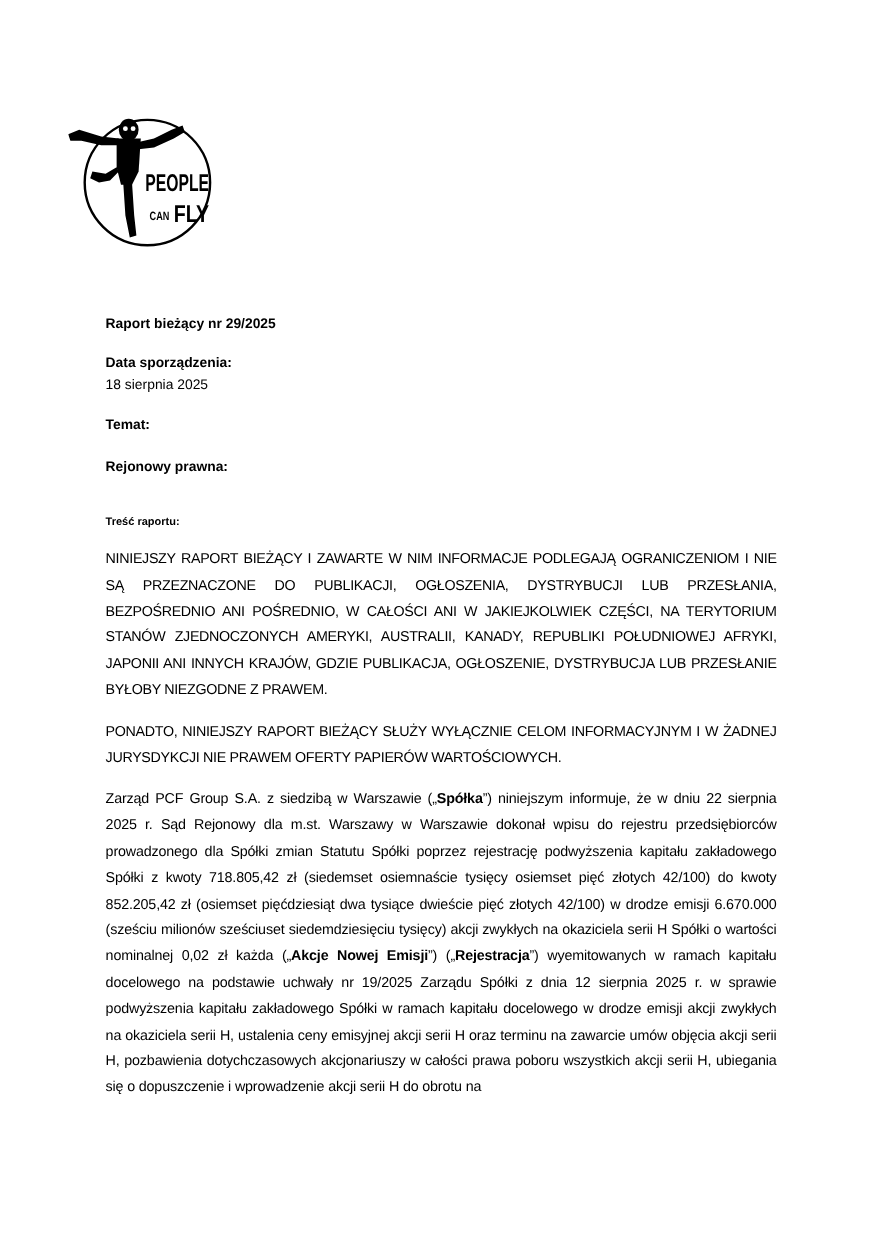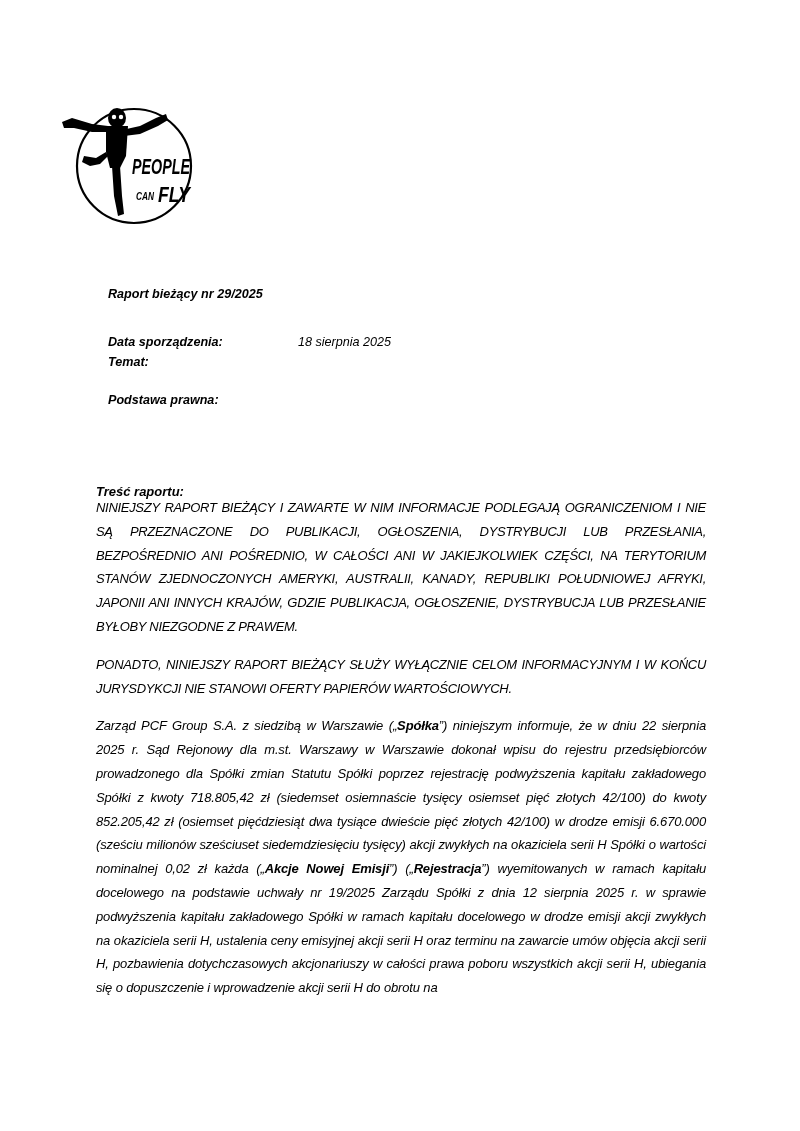--- a/index.html
+++ b/index.html
@@ -1,28 +1,28 @@
 <!DOCTYPE html>
 <html><head>
   <meta charset="utf-8">
   <style>
     html, body { margin: 0; padding: 0; background: #ffffff; }
     body {
       width: 800px; height: 1131px; position: relative; overflow: hidden;
       font-family: "Liberation Sans", sans-serif; color: #000;
     }
-    .page { position: absolute; left: 0; top: 0; width: 800px; height: 1091px; background: #fff; font-style: italic; }
+    .page { position: absolute; left: 0; top: 0; width: 800px; height: 1091px; background: #fff; }
     .logo { position: absolute; left: 62px; top: 96px; width: 136px; height: 132px; }
-    .meta { position: absolute; left: 108px; top: 284px; width: 600px; font-size: 12.6px; }
+    .meta { position: absolute; left: 96px; top: 284px; width: 600px; font-size: 12.6px; }
     .meta .title { font-weight: bold; height: 20px; line-height: 20px; }
-    .row { display: flex; line-height: 20px; }
+    .row { display: flex; margin-top: 16px; line-height: 20px; }
     .row .lbl { width: 190px; font-weight: bold; flex: none; }
     .row .val { width: 405px; text-align: justify; }
-    .row.first { margin-top: 28px; }
-    .content-label { position: absolute; left: 96px; top: 484px; font-size: 13px; font-weight: bold; }
+    .row.first { margin-top: 16px; flex-direction: column; }
+    .content-label { position: absolute; left: 96px; top: 469px; font-size: 10px; font-weight: bold; }
     .body-text {
       position: absolute; left: 96px; top: 496px; width: 610px;
       font-size: 13px; line-height: 23.8px; text-align: justify;
       letter-spacing: -0.15px;
     }
     .body-text p { margin: 0 0 14px 0; }
     .body-text p.caps { letter-spacing: -0.3px; }
     .body-text p.main { margin-top: 6px; }
     b { font-weight: bold; }
   </style>
@@ -59,25 +59,25 @@
     <div class="title">Raport bieżący nr 29/2025</div>
 
     <div class="row first">
       <div class="lbl">Data sporządzenia:</div>
       <div class="val">18 sierpnia 2025</div>
     </div>
     <div class="row">
       <div class="lbl">Temat:</div>
     </div>
     <div class="row" style="margin-top:18px;">
-      <div class="lbl">Podstawa prawna:</div>
+      <div class="lbl">Rejonowy prawna:</div>
     </div>
   </div>
 
   <div class="content-label">Treść raportu:</div>
 
   <div class="body-text">
     <p class="caps">NINIEJSZY RAPORT BIEŻĄCY I ZAWARTE W NIM INFORMACJE PODLEGAJĄ OGRANICZENIOM I NIE SĄ PRZEZNACZONE DO PUBLIKACJI, OGŁOSZENIA, DYSTRYBUCJI LUB PRZESŁANIA, BEZPOŚREDNIO ANI POŚREDNIO, W CAŁOŚCI ANI W JAKIEJKOLWIEK CZĘŚCI, NA TERYTORIUM STANÓW ZJEDNOCZONYCH AMERYKI, AUSTRALII, KANADY, REPUBLIKI POŁUDNIOWEJ AFRYKI, JAPONII ANI INNYCH KRAJÓW, GDZIE PUBLIKACJA, OGŁOSZENIE, DYSTRYBUCJA LUB PRZESŁANIE BYŁOBY NIEZGODNE Z PRAWEM.</p>
-    <p class="caps">PONADTO, NINIEJSZY RAPORT BIEŻĄCY SŁUŻY WYŁĄCZNIE CELOM INFORMACYJNYM I W KOŃCU JURYSDYKCJI NIE STANOWI OFERTY PAPIERÓW WARTOŚCIOWYCH.</p>
+    <p class="caps">PONADTO, NINIEJSZY RAPORT BIEŻĄCY SŁUŻY WYŁĄCZNIE CELOM INFORMACYJNYM I W ŻADNEJ JURYSDYKCJI NIE PRAWEM OFERTY PAPIERÓW WARTOŚCIOWYCH.</p>
     <p class="main"><span>Zarząd PCF Group S.A. z siedzibą w Warszawie („</span><b>Spółka</b><span>”) niniejszym informuje, że w dniu 22 sierpnia 2025 r. Sąd Rejonowy dla m.st. Warszawy w Warszawie dokonał wpisu do rejestru przedsiębiorców prowadzonego dla Spółki zmian Statutu Spółki poprzez rejestrację podwyższenia kapitału zakładowego Spółki z kwoty 718.805,42 zł (siedemset osiemnaście tysięcy osiemset pięć złotych 42/100) do kwoty 852.205,42 zł (osiemset pięćdziesiąt dwa tysiące dwieście pięć złotych 42/100) w drodze emisji 6.670.000 (sześciu milionów sześciuset siedemdziesięciu tysięcy) akcji zwykłych na okaziciela serii H Spółki o wartości nominalnej 0,02 zł każda („</span><b>Akcje Nowej Emisji</b><span>”) („</span><b>Rejestracja</b><span>”) wyemitowanych w ramach kapitału docelowego na podstawie uchwały nr 19/2025 Zarządu Spółki z dnia 12 sierpnia 2025 r. w sprawie podwyższenia kapitału zakładowego Spółki w ramach kapitału docelowego w drodze emisji akcji zwykłych na okaziciela serii H, ustalenia ceny emisyjnej akcji serii H oraz terminu na zawarcie umów objęcia akcji serii H, pozbawienia dotychczasowych akcjonariuszy w całości prawa poboru wszystkich akcji serii H, ubiegania się o dopuszczenie i wprowadzenie akcji serii H do obrotu na</span></p>
   </div>
 
 </div>
 
 </body></html>

